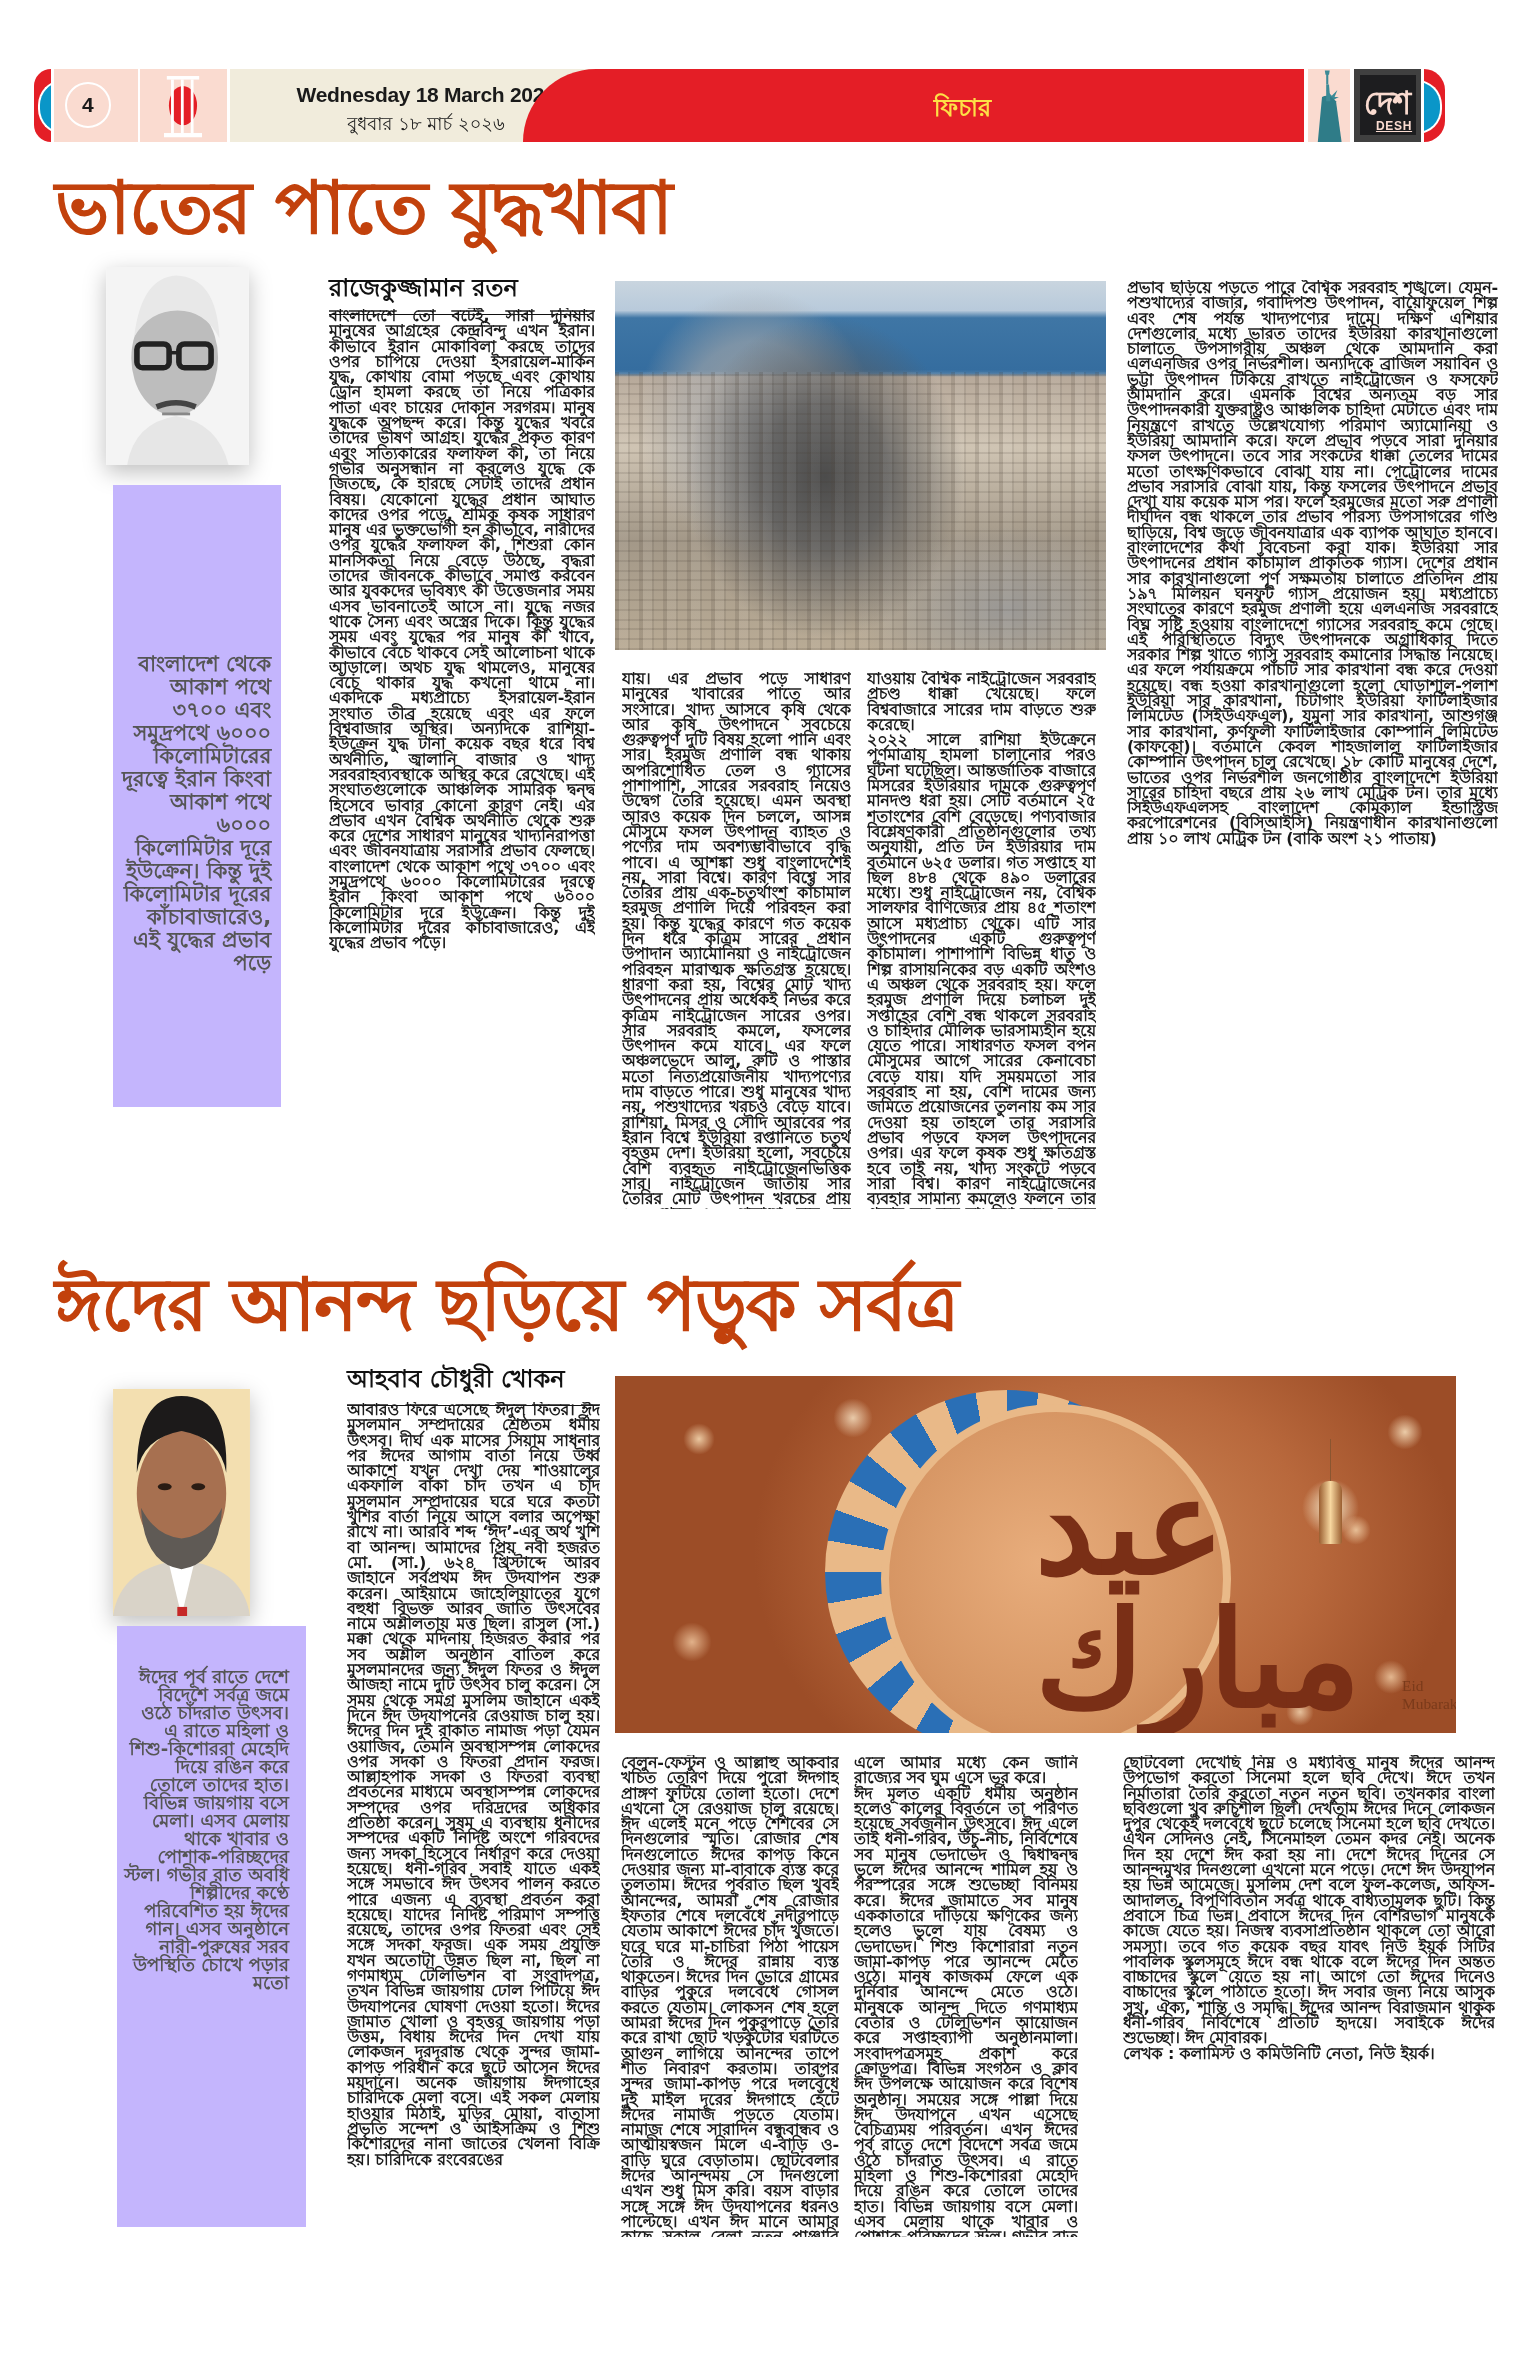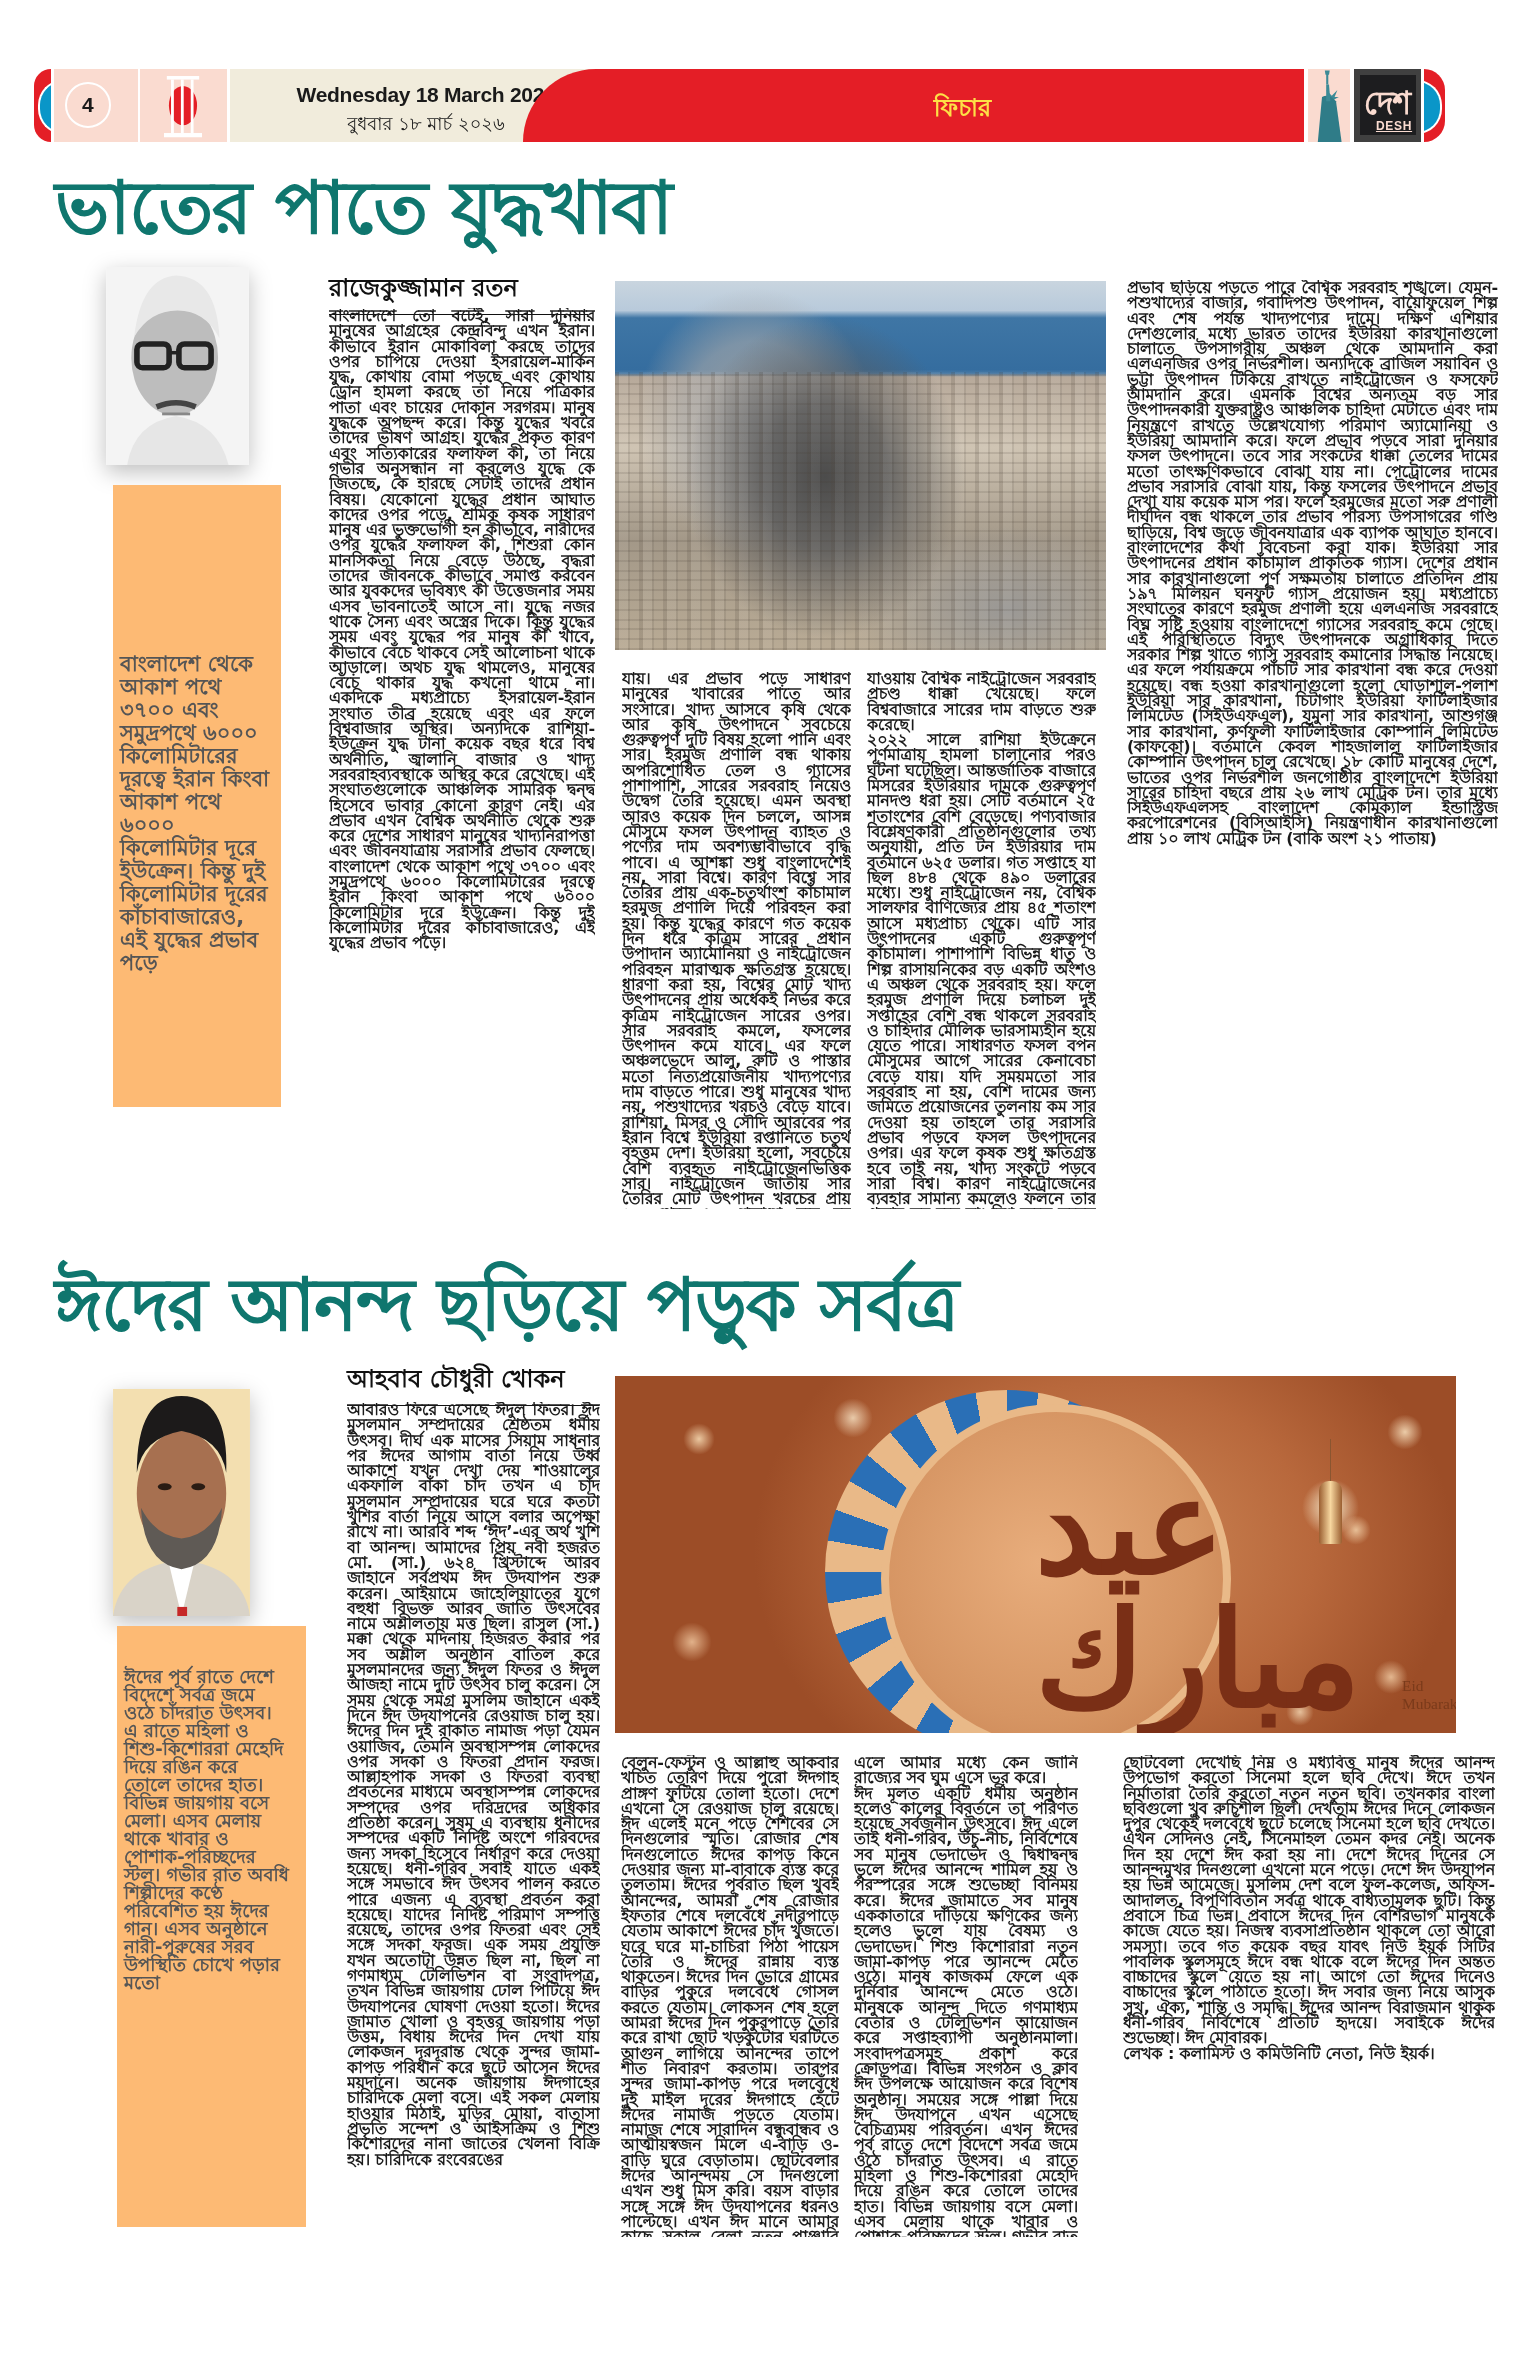--- a/index.html
+++ b/index.html
@@ -21,29 +21,29 @@
   .mh-section { position: absolute; left: 98px; width: 683px; top: 19.6px; text-align: center; color: #fde047; font-weight: bold; font-size: 24px; }
   .mh-statuebox { position: absolute; left: 1274px; top: 0; width: 42px; height: 73px; background: #fadbd0; }
   .mh-logobox { position: absolute; left: 1320px; top: 0; width: 67px; height: 73px; background: #404040; }
   .mh-logo { position: absolute; left: 5.6px; top: 6.3px; width: 56px; height: 60px; background: #1d1d1f; color: #fadbd0; font-family: "Liberation Sans", sans-serif; font-weight: bold; }
   .mh-logo .big { position: absolute; left: 4.2px; top: 2.8px; font-size: 32px; letter-spacing: -1.4px; }
   .mh-logo .small { position: absolute; right: 3.5px; bottom: 2.8px; font-size: 12px; letter-spacing: 0.7px; text-decoration: underline; }
   .mh-cap-right { position: absolute; left: 1390px; top: 0; width: 21px; height: 73px; border-radius: 0 36px 36px 0; background: #e41e26; overflow: hidden; }
   .mh-cap-right::after { content: ""; position: absolute; right: 3.5px; top: 11.2px; width: 28px; height: 50px; border-radius: 0 25px 25px 0; background: #0a96c8; border: 2.8px solid #fff; border-left: none; }
 
   
-  .headline { position: absolute; font-family: "DejaVu Serif", serif; font-weight: bold; color: #0f766e; letter-spacing: -1.4px; white-space: nowrap; }
+  .headline { position: absolute; font-family: "DejaVu Serif", serif; font-weight: bold; color: #c2410c; letter-spacing: -1.4px; white-space: nowrap; }
   .headline-1 { left: 55px; top: 162px; font-size: 73px; line-height: 91px; }
   .headline-2 { left: 55px; top: 1259px; font-size: 73px; line-height: 91px; }
 
   
   .portrait { position: absolute; background: #fff; box-shadow: 0 7px 21px rgba(0,0,0,0.25); overflow: hidden; }
   .portrait-1 { left: 106px; top: 267px; width: 143px; height: 198px; }
   .portrait-2 { left: 113px; top: 1389px; width: 137px; height: 227px; }
-  .pullquote { position: absolute; background: #fdba74; text-align: left; color: #555; font-weight: bold; }
+  .pullquote { position: absolute; background: #c4b5fd; text-align: right; color: #555; font-weight: bold; }
   .pullquote-1 { left: 113px; top: 485px; width: 168px; height: 622px; padding: 168px 9.8px 0 7px; font-size: 21px; line-height: 23px; }
   .pullquote-2 { left: 117px; top: 1626px; width: 189px; height: 601px; padding: 42px 17px 0 7px; font-size: 18px; line-height: 18px; }
 
   
   .byline { position: absolute; font-family: "DejaVu Serif", serif; font-weight: bold; font-size: 24px; color: #111; padding-bottom: 5px; border-bottom: 1.4px solid #111; }
   .byline-1 { left: 329px; top: 269px; width: 259px; }
   .byline-2 { left: 347px; top: 1360px; width: 252px; }
 
   
   .col { position: absolute; font-size: 16px; line-height: 15.3px; text-align: justify; color: #1a1a1a; overflow: hidden; font-weight: bold; letter-spacing: -0.2px; }

